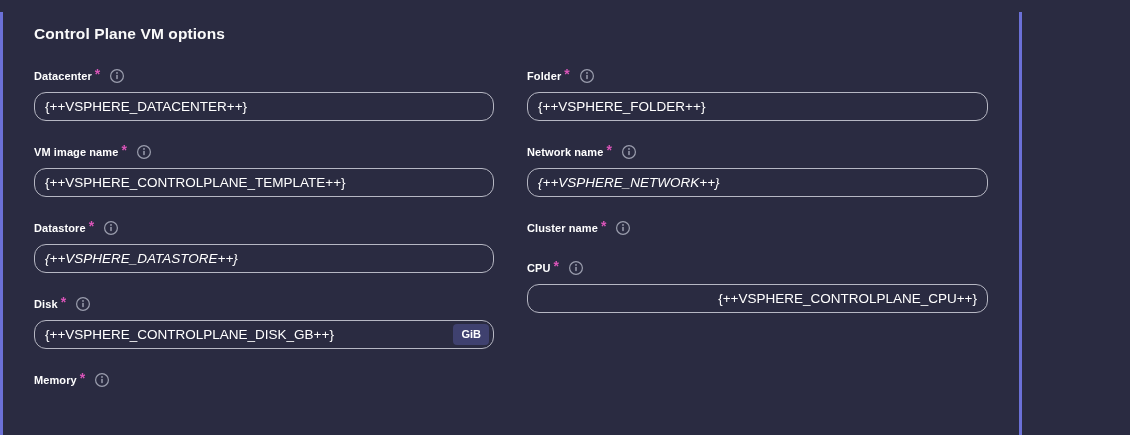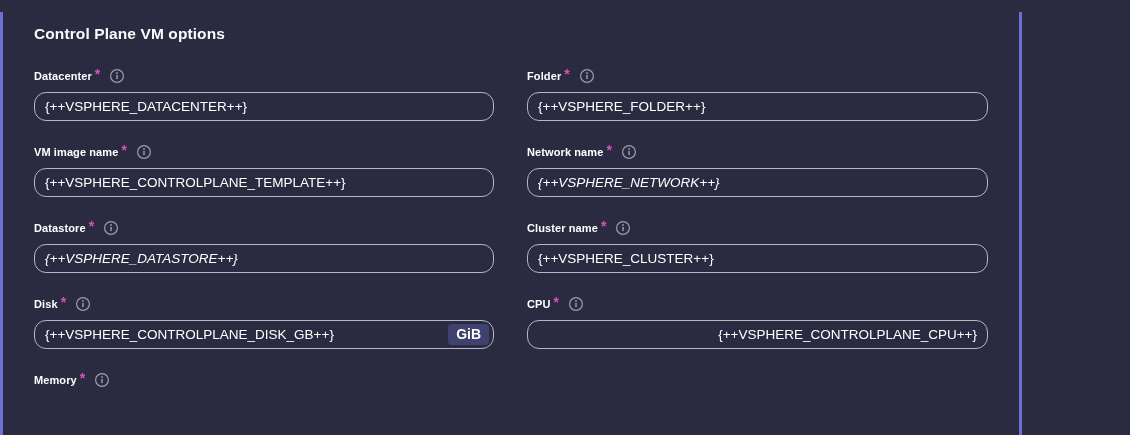--- a/index.html
+++ b/index.html
@@ -74,21 +74,21 @@
     outline: none;
   }
   .unit-badge {
     position: absolute;
     top: 4px;
     right: 5px;
     height: 21px;
     background: #3f416f;
     border-radius: 4px;
     color: #ffffff;
-    font-size: 14px;
+    font-size: 11px;
     font-weight: 600;
     line-height: 21px;
     padding: 0 8px;
   }
 </style>
 </head>
 <body>
 
 <div class="panel">
   <h2 class="panel-title">Control Plane VM options</h2>
@@ -222,24 +222,20 @@
       <span class="field-label">Cluster name</span>
       <span class="required-star">*</span>
       <span class="info-icon">
         <svg width="16" height="16" viewBox="0 0 16 16">
           <circle cx="8" cy="8" r="6.4" fill="none" stroke="#9b9eae" stroke-width="1.2"></circle>
           <circle cx="8" cy="4.9" r="0.95" fill="#9b9eae"></circle>
           <rect x="7.25" y="6.7" width="1.5" height="4.6" rx="0.7" fill="#9b9eae"></rect>
         </svg>
       </span>
     </div>
-    <div class="input-wrap">
-      <input class="text-input" type="text" value="{++VSPHERE_CLUSTER++}" style="padding-right: 10px;">
-      
-    </div>
   </div>
 
   <div class="field">
     <div class="label-row">
       <span class="field-label">CPU</span>
       <span class="required-star">*</span>
       <span class="info-icon">
         <svg width="16" height="16" viewBox="0 0 16 16">
           <circle cx="8" cy="8" r="6.4" fill="none" stroke="#9b9eae" stroke-width="1.2"></circle>
           <circle cx="8" cy="4.9" r="0.95" fill="#9b9eae"></circle>

